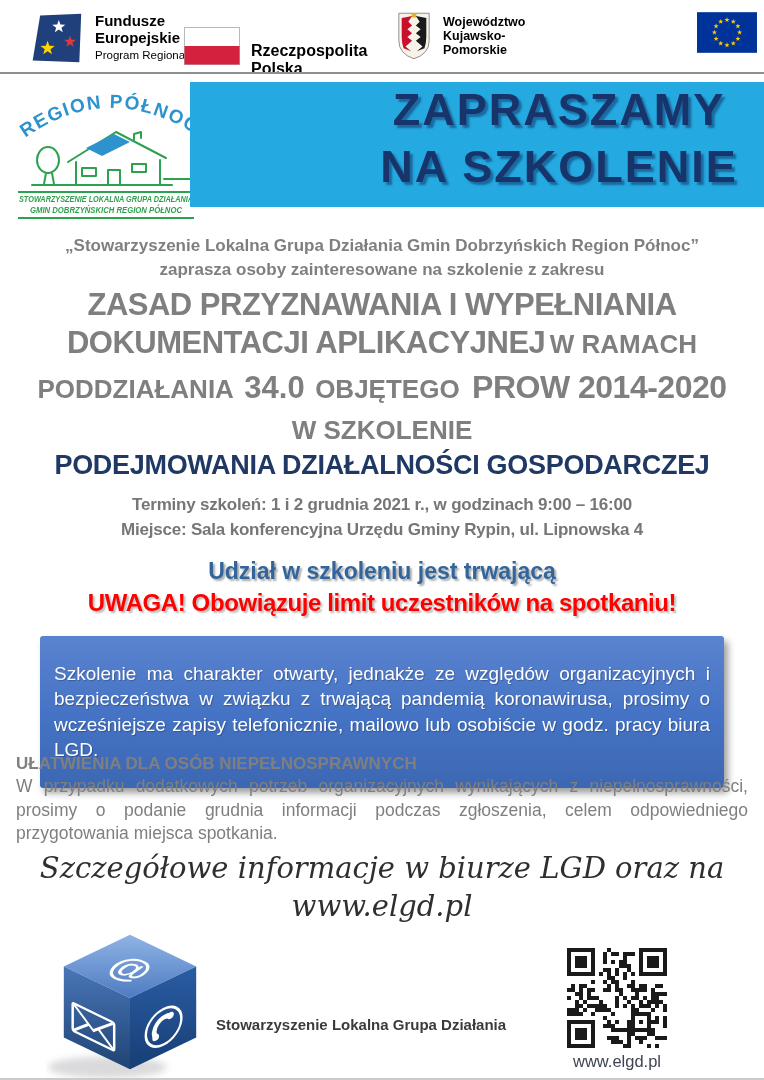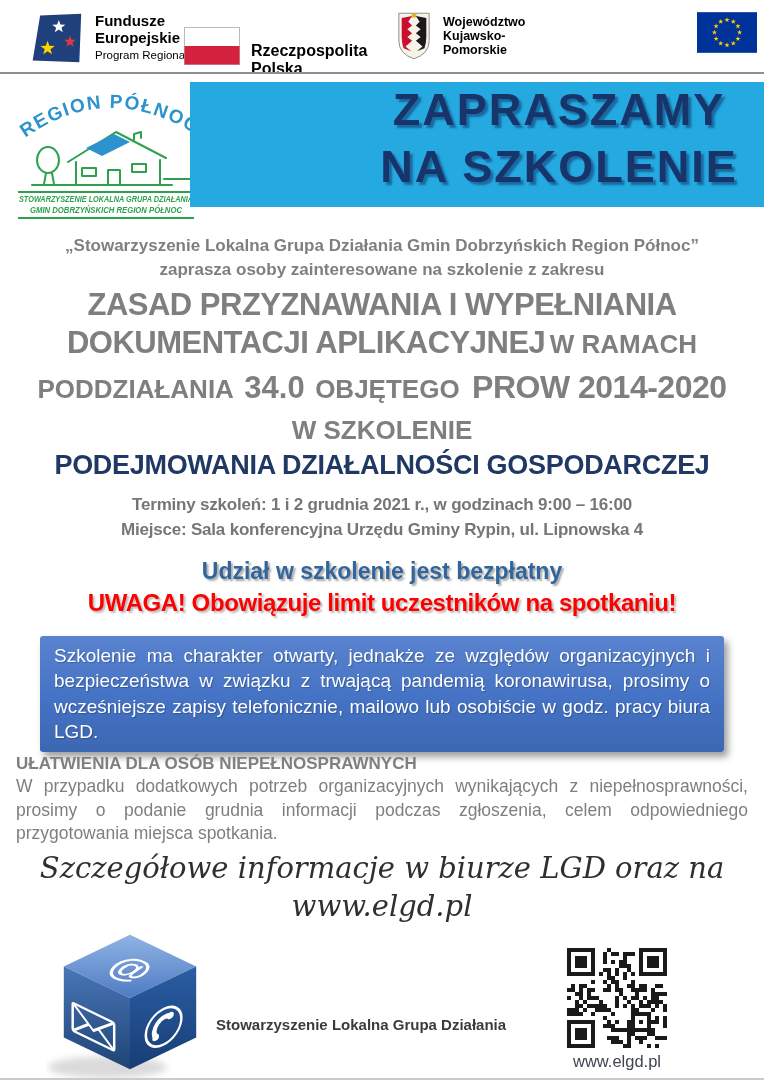--- a/index.html
+++ b/index.html
@@ -46,21 +46,21 @@
   
   .free-line{position:absolute;top:558px;left:0;width:764px;text-align:center;
              font-size:23px;font-weight:bold;color:#31659B;text-shadow:2px 2px 2px rgba(40,40,40,.4);}
   .warn-line{position:absolute;top:589px;left:0;width:764px;text-align:center;
              font-size:24px;font-weight:bold;color:#FF0000;letter-spacing:-0.4px;
              text-shadow:2px 2px 2px rgba(130,130,130,.55);}
   
   .covid{position:absolute;top:636px;left:40px;width:684px;box-sizing:border-box;
          background:linear-gradient(180deg,#5A83CF 0%,#4472C4 55%,#3C67B2 100%);
          border-radius:3px;box-shadow:4px 5px 7px rgba(0,0,0,.38);
-         padding:7px 14px;color:#fff;font-size:19px;line-height:1.34;text-align:justify;
+         padding:25px 14px;color:#fff;font-size:19px;line-height:1.34;text-align:justify;
          text-shadow:1px 1px 1px rgba(0,0,0,.25);}
   
   .acc{position:absolute;top:753px;left:16px;width:732px;color:#7F7F7F;}
   .acc-title{font-weight:bold;font-size:17px;line-height:1.32;}
   .acc-text{font-size:17.5px;line-height:1.32;text-align:justify;}
   
   .moreinfo{position:absolute;top:850px;left:0;width:764px;text-align:center;
             font-family:"DejaVu Serif",serif;font-style:italic;font-size:29px;
             color:#2F2F2F;line-height:1.3;}
   
@@ -188,21 +188,21 @@
     </div>
     <div class="h-l4">W SZKOLENIE</div>
     <div class="h-l5">PODEJMOWANIA DZIAŁALNOŚCI GOSPODARCZEJ</div>
   </div>
 
   <div class="details">
     <div>Terminy szkoleń: 1 i 2 grudnia 2021 r., w godzinach 9:00 – 16:00</div>
     <div>Miejsce: Sala konferencyjna Urzędu Gminy Rypin, ul. Lipnowska 4</div>
   </div>
 
-  <div class="free-line">Udział w szkolenie jest bezpłatny</div>
+  <div class="free-line">Udział w szkoleniu jest trwającą</div>
   <div class="warn-line">UWAGA! Obowiązuje limit uczestników na spotkaniu!</div>
 
   <div class="covid">Szkolenie ma charakter otwarty, jednakże ze względów organizacyjnych i bezpieczeństwa w związku z trwającą pandemią koronawirusa, prosimy o wcześniejsze zapisy telefonicznie, mailowo lub osobiście w godz. pracy biura LGD.</div>
 
   <div class="acc">
     <div class="acc-title">UŁATWIENIA DLA OSÓB NIEPEŁNOSPRAWNYCH</div>
     <div class="acc-text">W przypadku dodatkowych potrzeb organizacyjnych wynikających z niepełnosprawności, prosimy o podanie grudnia informacji podczas zgłoszenia, celem odpowiedniego przygotowania miejsca spotkania.</div>
   </div>
 
   <div class="moreinfo">

